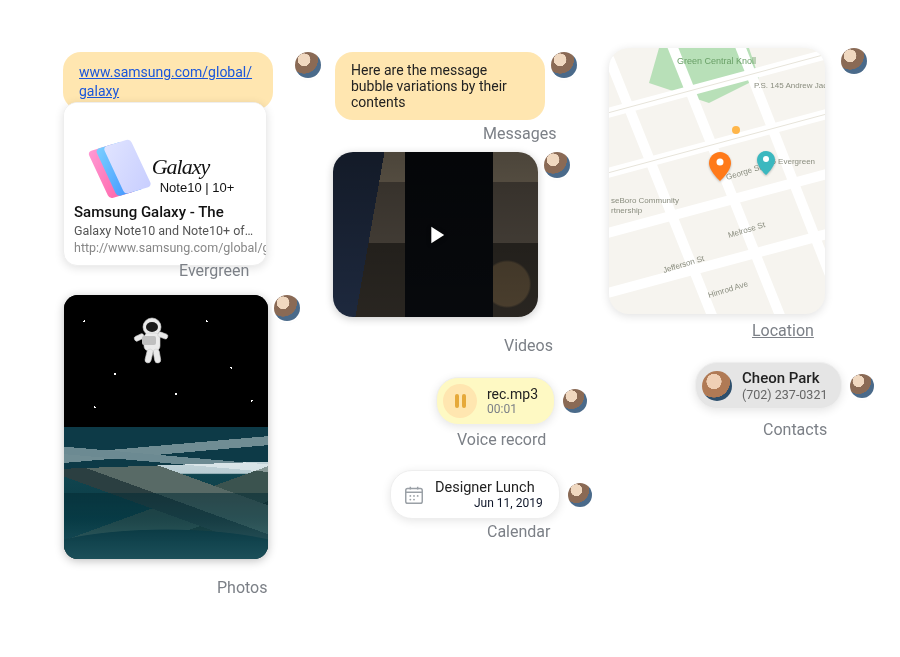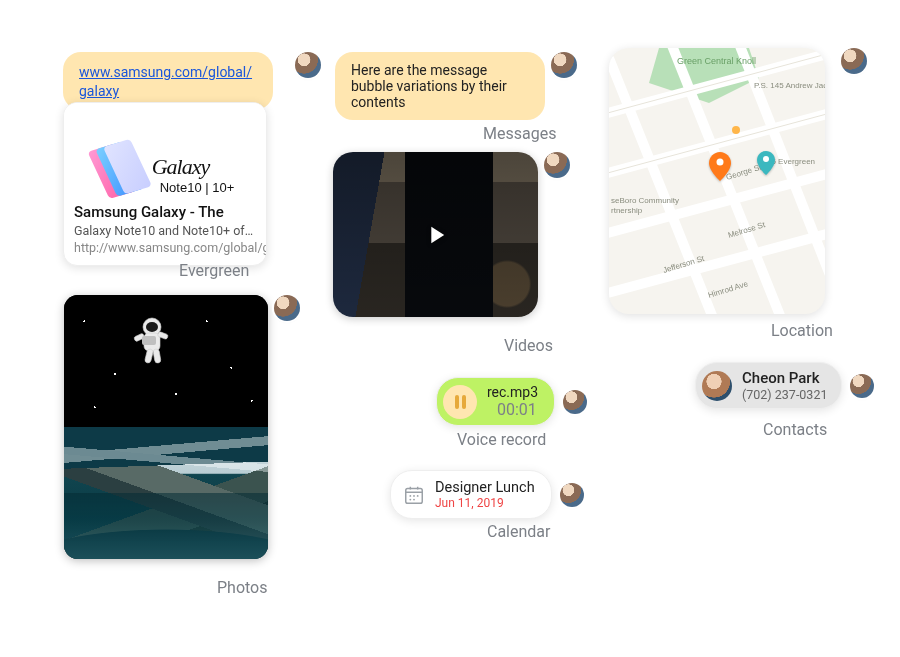--- a/index.html
+++ b/index.html
@@ -84,43 +84,43 @@
   .play-btn {
     position:absolute; top:50%; left:50%; transform: translate(-50%,-50%);
     width:44px; height:44px; border-radius:50%; background: rgba(255,255,255,.0);
     display:flex; align-items:center; justify-content:center;
   }
   .play-btn svg { width:28px; height:28px; fill:#fff; filter: drop-shadow(0 1px 2px rgba(0,0,0,.5));}
 
   
   .voice-wrap { position:absolute; left: 436px; top: 377px; display:flex; align-items:center; gap:8px;}
   .voice-card {
-    background:#bef264; border-radius: 22px; box-shadow: 0 2px 10px rgba(0,0,0,.10);
+    background:#fef9c3; border-radius: 22px; box-shadow: 0 2px 10px rgba(0,0,0,.10);
     border:1px solid #eee; padding: 6px 16px 6px 6px;
     display:flex; align-items:center; gap:10px;
   }
   .voice-icon {
     width:34px; height:34px; border-radius:50%; background:#ffe6b0;
     display:flex; align-items:center; justify-content:center;
   }
   .voice-icon div { display:flex; gap:3px;}
   .voice-icon span { width:4px; height:14px; background:#e6a93a; border-radius:2px;}
   .voice-meta .name { font-size:14px; color:#222;}
-  .voice-meta .dur  { font-size:16px; color:#7c8087;margin-left:10px;}
+  .voice-meta .dur  { font-size:12px; color:#7c8087;}
 
   
   .cal-wrap { position:absolute; left: 390px; top: 470px; display:flex; align-items:center; gap:8px;}
   .cal-card {
     background:#fff; border-radius:22px; box-shadow:0 2px 10px rgba(0,0,0,.10);
     border:1px solid #eee; padding:8px 16px 8px 12px;
     display:flex; align-items:center; gap:10px;
   }
   .cal-icon { width:22px; height:22px; }
   .cal-meta .name { font-size:14.5px; color:#222;}
-  .cal-meta .date { font-size:12px; color:#ef4444;}
+  .cal-meta .date { font-size:12px; color:#0f172a;margin-left:39px;}
 
   
   .contact-wrap { position:absolute; left: 695px; top: 362px; display:flex; align-items:center; gap:8px;}
   .contact-card {
     background:#e5e5e5; border-radius:22px; box-shadow:0 2px 10px rgba(0,0,0,.10);
     border:1px solid #eee; padding:6px 14px 6px 6px;
     display:flex; align-items:center; gap:10px;
   }
   .contact-av {
     width:30px; height:30px; border-radius:50%;
@@ -328,21 +328,21 @@
         </g>
         <g class="map-pin">
           <path d="M148 112c0-5 4-9 9-9s9 4 9 9c0 7-9 15-9 15s-9-8-9-15z" fill="#3bb8bf"></path>
           <circle cx="157" cy="111" r="3" fill="#fff"></circle>
         </g>
         <circle cx="127" cy="82" r="4" fill="#ffb64a"></circle>
       </svg>
     </div>
     <div class="avatar"></div>
   </div>
-  <div class="section-label" style="left:771px; top:321px;">Location</div>
+  <div class="section-label" style="left:752px; top:321px;text-decoration:underline;">Location</div>
 
   <div class="photos-wrap">
     <div class="photo-card">
       <div class="photo-top">
         <div class="starfield"></div>
         <svg class="astro" viewBox="0 0 50 60">
           <g fill="#eaeaea" stroke="#cfcfcf" stroke-width="0.6">
             <circle cx="28" cy="14" r="9"></circle>
             <rect x="20" y="20" width="16" height="18" rx="5"></rect>
             <rect x="10" y="22" width="10" height="5" rx="2" transform="rotate(-25 15 24)"></rect>

